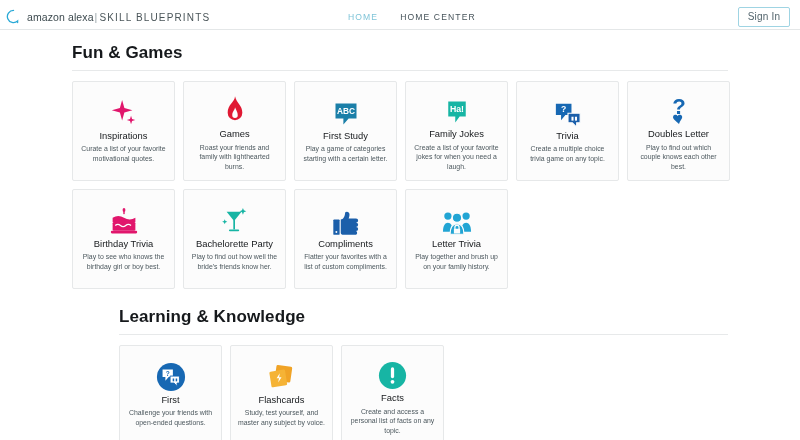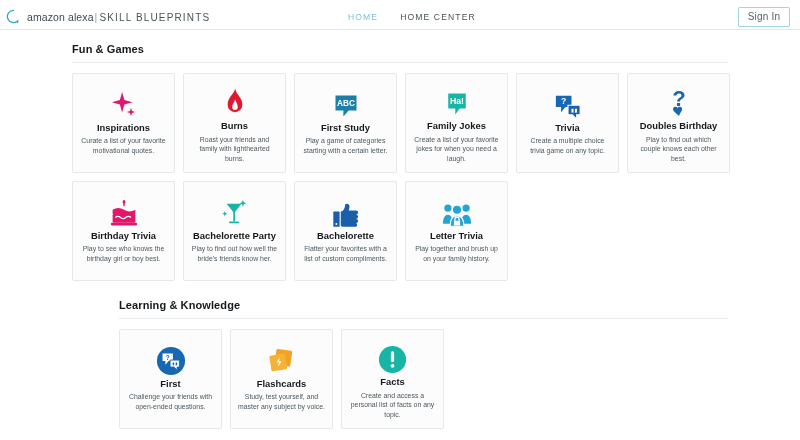--- a/index.html
+++ b/index.html
@@ -63,21 +63,21 @@
     font-family: "Liberation Sans", sans-serif;
     cursor: pointer;
     letter-spacing: .2px;
     line-height: 1;
   }
 
   
   .page { padding: 0 0 0 0; }
   .section { padding-left: 72px; padding-right: 60px; }
   .section-title {
-    font-size: 11px;
+    font-size: 17px;
     font-weight: bold;
     color: #16191c;
     letter-spacing: .1px;
     padding-bottom: 7px;
     border-bottom: 1px solid #e7e9ea;
     margin-right: 12px;
   }
   .sec-fun { margin-top: 13px; }
   .sec-learn { margin-top: 18px; margin-left: 47px; }
 
@@ -102,21 +102,21 @@
   }
   .card-icon {
     height: 34px;
     display: flex;
     align-items: flex-end;
     justify-content: center;
   }
   .card-icon svg { display: block; }
   .card-title {
     font-size: 9.4px;
-    font-weight: bold;
+    font-weight: normal;
     color: #16191c;
     text-align: center;
     margin-top: 2px;
     line-height: 1.2;
   }
   .card-desc {
     font-size: 6.9px;
     color: #4b575d;
     text-align: center;
     line-height: 1.42;
@@ -161,21 +161,21 @@
         <div class="card-desc">Curate a list of your favorite motivational quotes.</div>
       </div>
 
       <div class="card">
         <div class="card-icon">
           <svg width="22" height="30" viewBox="0 0 24 32">
             <path d="M12 0 C12 6 4 9 4 18 a8 8 0 0 0 16 0 C20 10 14 8 12 0 Z" fill="#e01933"></path>
             <path d="M12 12 C12 15 9 16.5 9 20.5 a3 3 0 0 0 6 0 C15 17 13.2 15.5 12 12 Z" fill="#fcfcfc"></path>
           </svg>
         </div>
-        <div class="card-title">Burns</div>
+        <div class="card-title">Games</div>
         <div class="card-desc">Roast your friends and family with lighthearted burns.</div>
       </div>
 
       <div class="card">
         <div class="card-icon">
           <svg width="28" height="28" viewBox="0 0 32 32">
             <path d="M4 4 h24 v17 h-9 l-6 7 v-7 H4 Z" fill="#1b7fa8"></path>
             <text x="16" y="16" font-family="Liberation Sans, sans-serif" font-size="9.5" font-weight="bold" fill="#ffffff" text-anchor="middle">ABC</text>
           </svg>
         </div>
@@ -208,21 +208,21 @@
         <div class="card-desc">Create a multiple choice trivia game on any topic.</div>
       </div>
 
       <div class="card">
         <div class="card-icon">
           <svg width="24" height="30" viewBox="0 0 26 32">
             <text x="13" y="19" font-family="Liberation Sans, sans-serif" font-size="24" font-weight="bold" fill="#1768b3" text-anchor="middle">?</text>
             <path d="M13 30 C9 26.5 6.5 25 6.5 22.6 a2.7 2.7 0 0 1 5 -1.3 a2.7 2.7 0 0 1 5 1.3 C16.5 25 14 26.5 13 30 Z" fill="#1768b3"></path>
           </svg>
         </div>
-        <div class="card-title">Doubles Birthday</div>
+        <div class="card-title">Doubles Letter</div>
         <div class="card-desc">Play to find out which couple knows each other best.</div>
       </div>
 
       <div class="card">
         <div class="card-icon">
           <svg width="30" height="28" viewBox="0 0 34 32">
             <rect x="16.2" y="2" width="1.6" height="5" fill="#e1166c"></rect>
             <ellipse cx="17" cy="2.2" rx="1.6" ry="2.2" fill="#e1166c"></ellipse>
             <path d="M4 11 q6.5 -4 13 0 q6.5 4 13 0 v5 H4 Z" fill="#e1166c"></path>
             <rect x="4" y="16" width="26" height="10" rx="1.5" fill="#e1166c"></rect>
@@ -249,21 +249,21 @@
       </div>
 
       <div class="card">
         <div class="card-icon">
           <svg width="30" height="28" viewBox="0 0 34 32">
             <path d="M11 13 C14 13 16 9 16 5 a3 3 0 0 1 5 2.4 C21 10 20 12 20 12 h8.5 a2.4 2.4 0 0 1 0 4.8 a2.4 2.4 0 0 1 0 4.8 a2.4 2.4 0 0 1 0 4.8 a2.4 2.4 0 0 1 0 4.2 H13 C11.8 30.6 11 29.6 11 28.4 Z" fill="#1b5faa"></path>
             <rect x="2.5" y="13" width="7.2" height="17.6" rx="1" fill="#1b5faa"></rect>
             <circle cx="6" cy="27.5" r="1.1" fill="#fcfcfc"></circle>
           </svg>
         </div>
-        <div class="card-title">Bachelorette</div>
+        <div class="card-title">Compliments</div>
         <div class="card-desc">Flatter your favorites with a list of custom compliments.</div>
       </div>
 
       <div class="card">
         <div class="card-icon">
           <svg width="30" height="26" viewBox="0 0 34 30">
             <circle cx="6.5" cy="7" r="4.2" fill="#22a5d4"></circle>
             <path d="M.8 25 C.8 18 3.2 14.6 6.5 14.6 C9.8 14.6 12.2 18 12.2 25 Z" fill="#22a5d4"></path>
             <circle cx="27.5" cy="7" r="4.2" fill="#22a5d4"></circle>
             <path d="M21.8 25 C21.8 18 24.2 14.6 27.5 14.6 C30.8 14.6 33.2 18 33.2 25 Z" fill="#22a5d4"></path>

